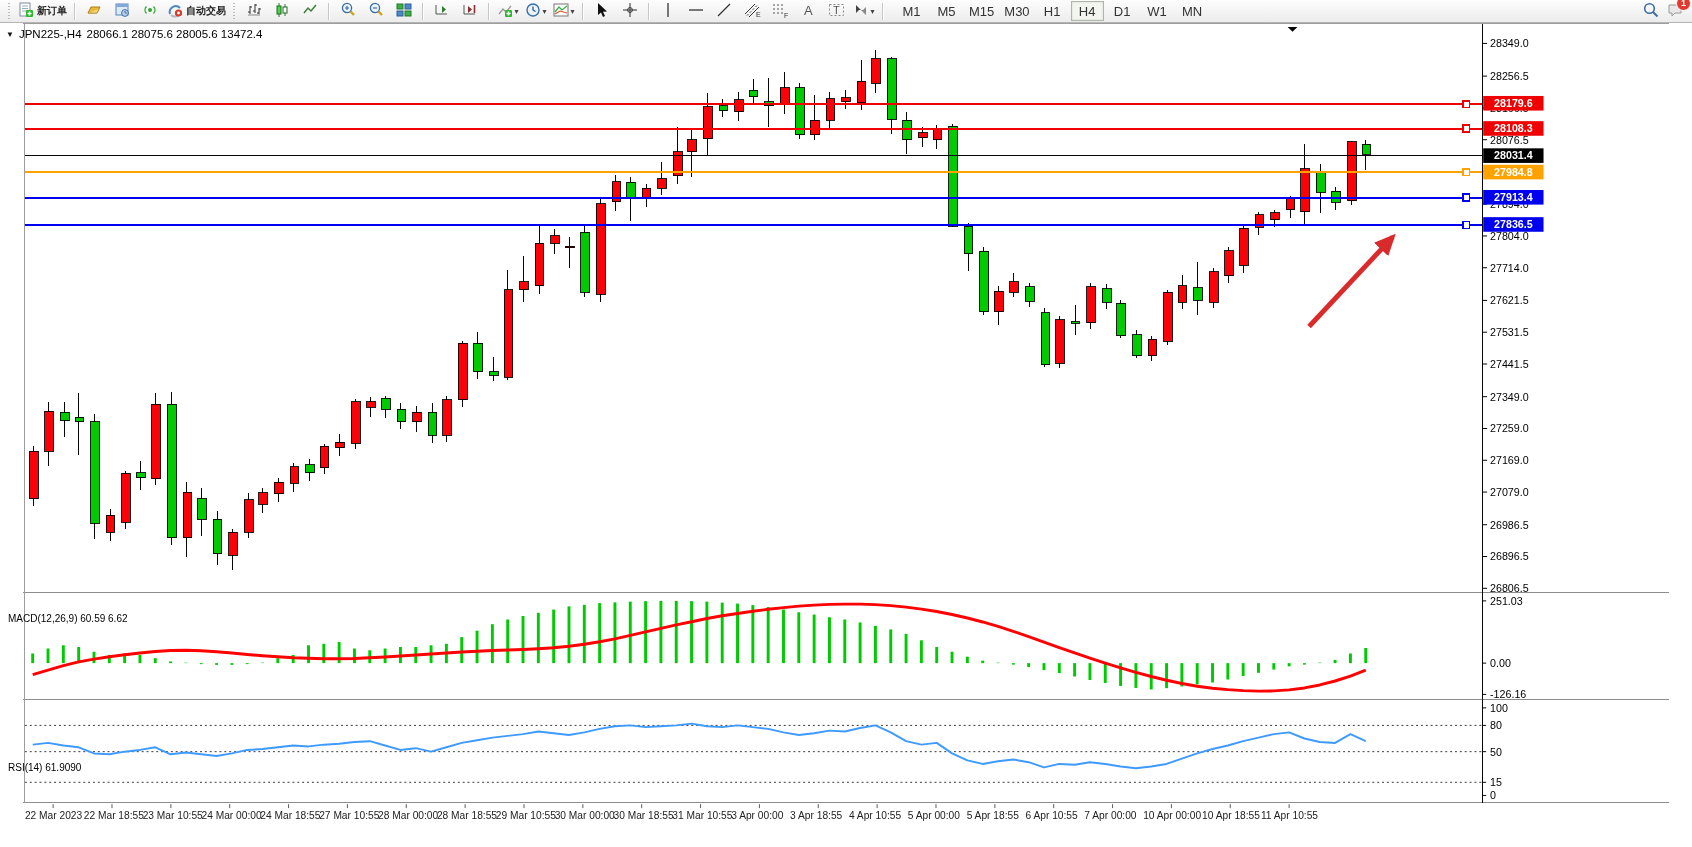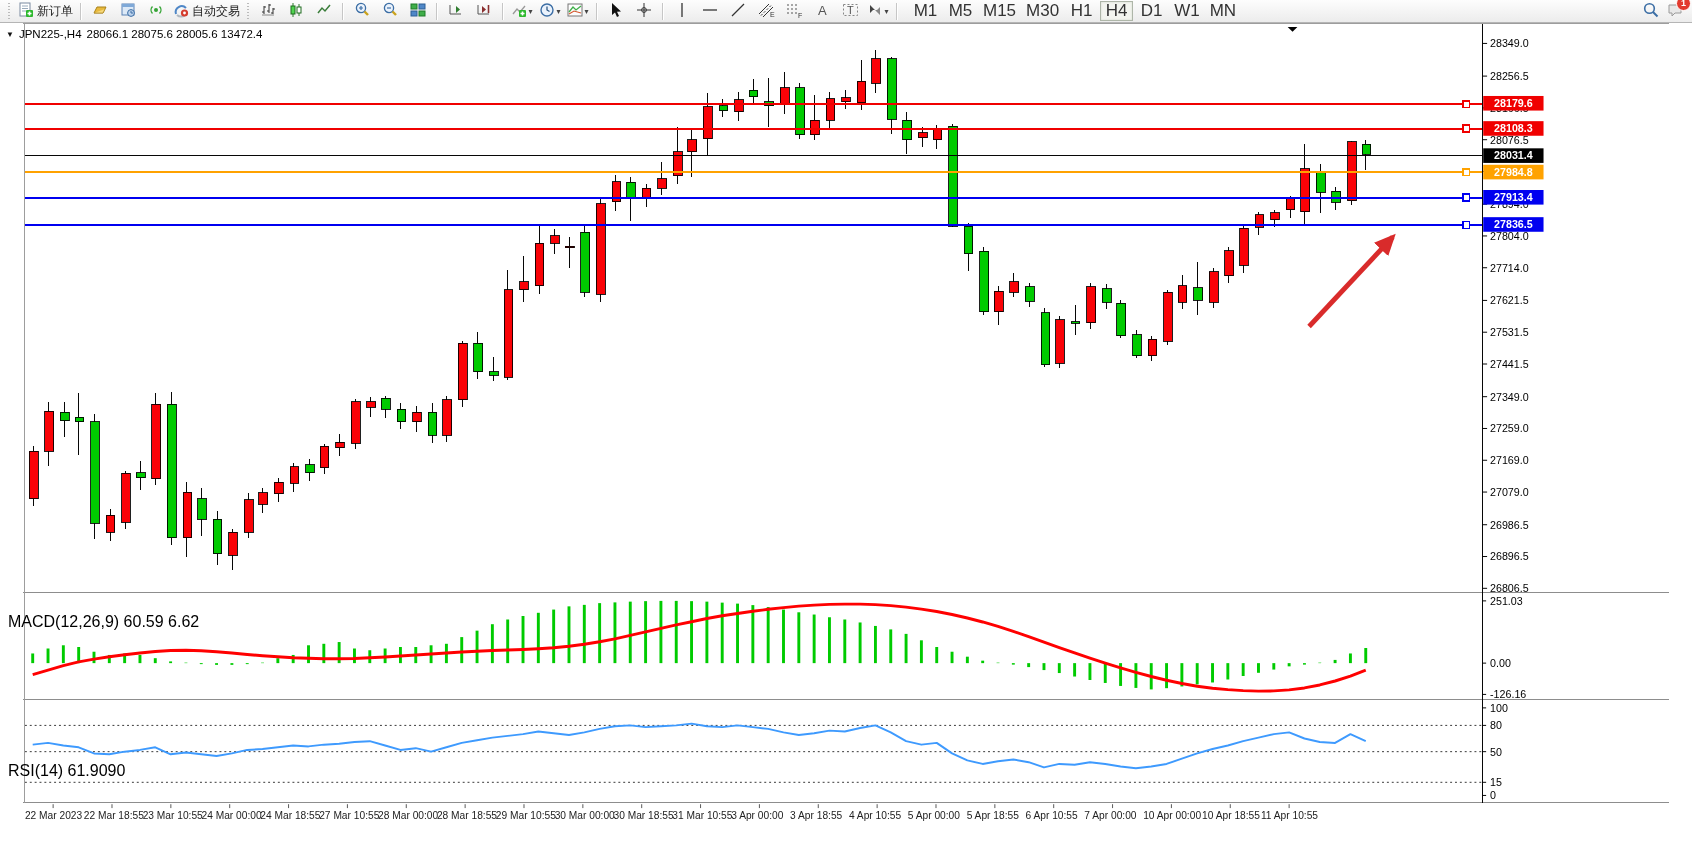--- a/index.html
+++ b/index.html
@@ -4,39 +4,39 @@
 <style>
   html,body{margin:0;padding:0;}
   body{width:1692px;height:847px;overflow:hidden;background:#f0f0f0;
        font-family:"Liberation Sans",sans-serif;-webkit-font-smoothing:antialiased;}
   
   .toolbar{height:22px;background:linear-gradient(#fdfdfd,#ececec);
            border-bottom:1px solid #b5b5b5;display:flex;align-items:center;
            padding:0 4px;font-size:12px;color:#222;position:relative;}
   .tb-btn{height:20px;min-width:22px;display:flex;align-items:center;justify-content:center;
           padding:0 2px;border:1px solid transparent;border-radius:2px;cursor:default;}
-  .tb-label{margin-left:3px;font-size:12px;white-space:nowrap;}
+  .tb-label{margin-left:3px;font-size:10px;white-space:nowrap;font-weight:bold;}
   .tb-sep{width:0;height:17px;border-left:1px solid #c6c6c6;border-right:1px solid #ffffff;margin:0 4px;}
   .tb-grip{width:5px;height:16px;margin:0 3px;
            background:repeating-linear-gradient(#bbb 0 1px,transparent 1px 3px);
            background-size:2px 100%;background-repeat:repeat-y;background-position:1px 0;}
   .caret{font-size:8px;color:#444;margin-left:1px;}
   .tf-group{display:flex;margin-left:6px;}
   .tf-btn{height:18px;min-width:25px;padding:0 3px;display:flex;align-items:center;justify-content:center;
-          font-size:17px;color:#333;border:1px solid transparent;margin:0 1px;cursor:default;}
+          font-size:13px;color:#333;border:1px solid transparent;margin:0 1px;cursor:default;}
   .tf-btn.active{background:#f3f5ef;border:1px solid #aeb6a8;box-shadow:inset 0 0 2px #cfd6c9;text-align:right;}
   .tb-right{margin-left:auto;display:flex;align-items:center;gap:6px;padding-right:4px;}
   .badge{position:absolute;top:-5px;right:-7px;background:#e23a2e;color:#fff;border-radius:8px;
          min-width:13px;height:13px;font-size:9px;font-weight:bold;display:flex;
          align-items:center;justify-content:center;border:1px solid #fff;}
   .chat-wrap{position:relative;}
   
   .chart-area{position:relative;width:1692px;height:824px;background:#fff;}
   .chart-area svg{display:block;}
-  .overlay-label{position:absolute;font-size:16px;color:#000;white-space:nowrap;pointer-events:none;}
+  .overlay-label{position:absolute;font-size:10px;color:#000;white-space:nowrap;pointer-events:none;}
   #chart-title{left:6px;top:5px;display:flex;align-items:center;gap:5px;font-size:11.5px;}
   #chart-title .tri{font-size:8px;color:#111;}
   #macd-label{left:8px;top:590px;}
   #rsi-label{left:8px;top:739px;}
   svg text{font-family:"Liberation Sans",sans-serif;}
 </style>
 </head>
 <body>
 
 <div class="toolbar">

